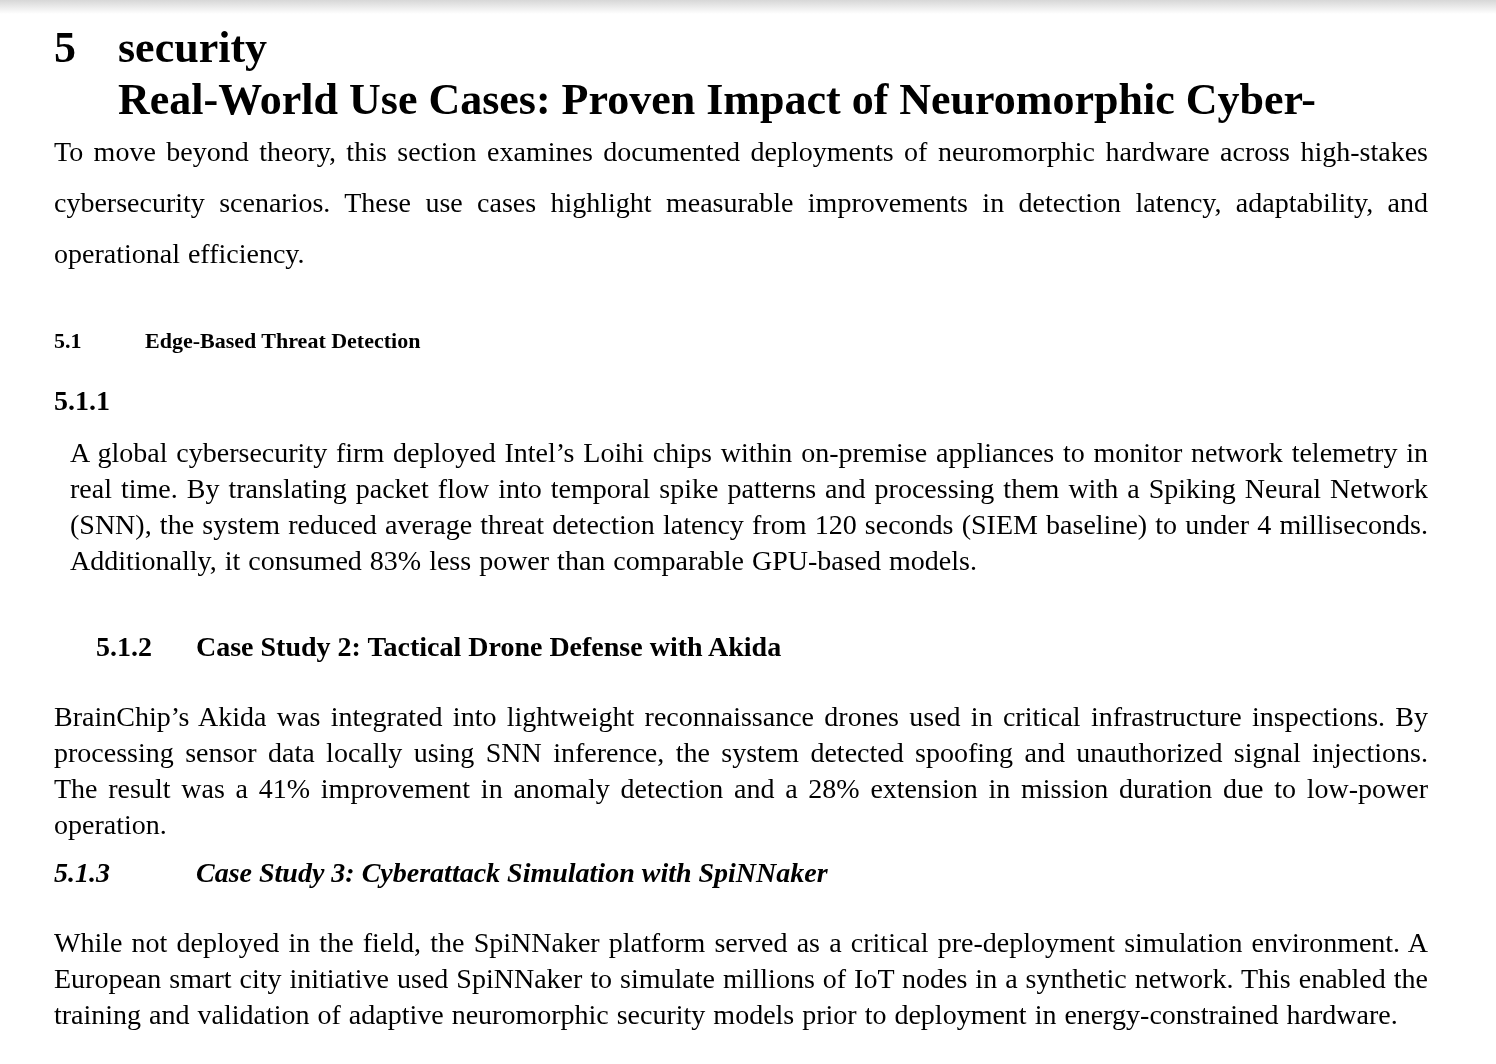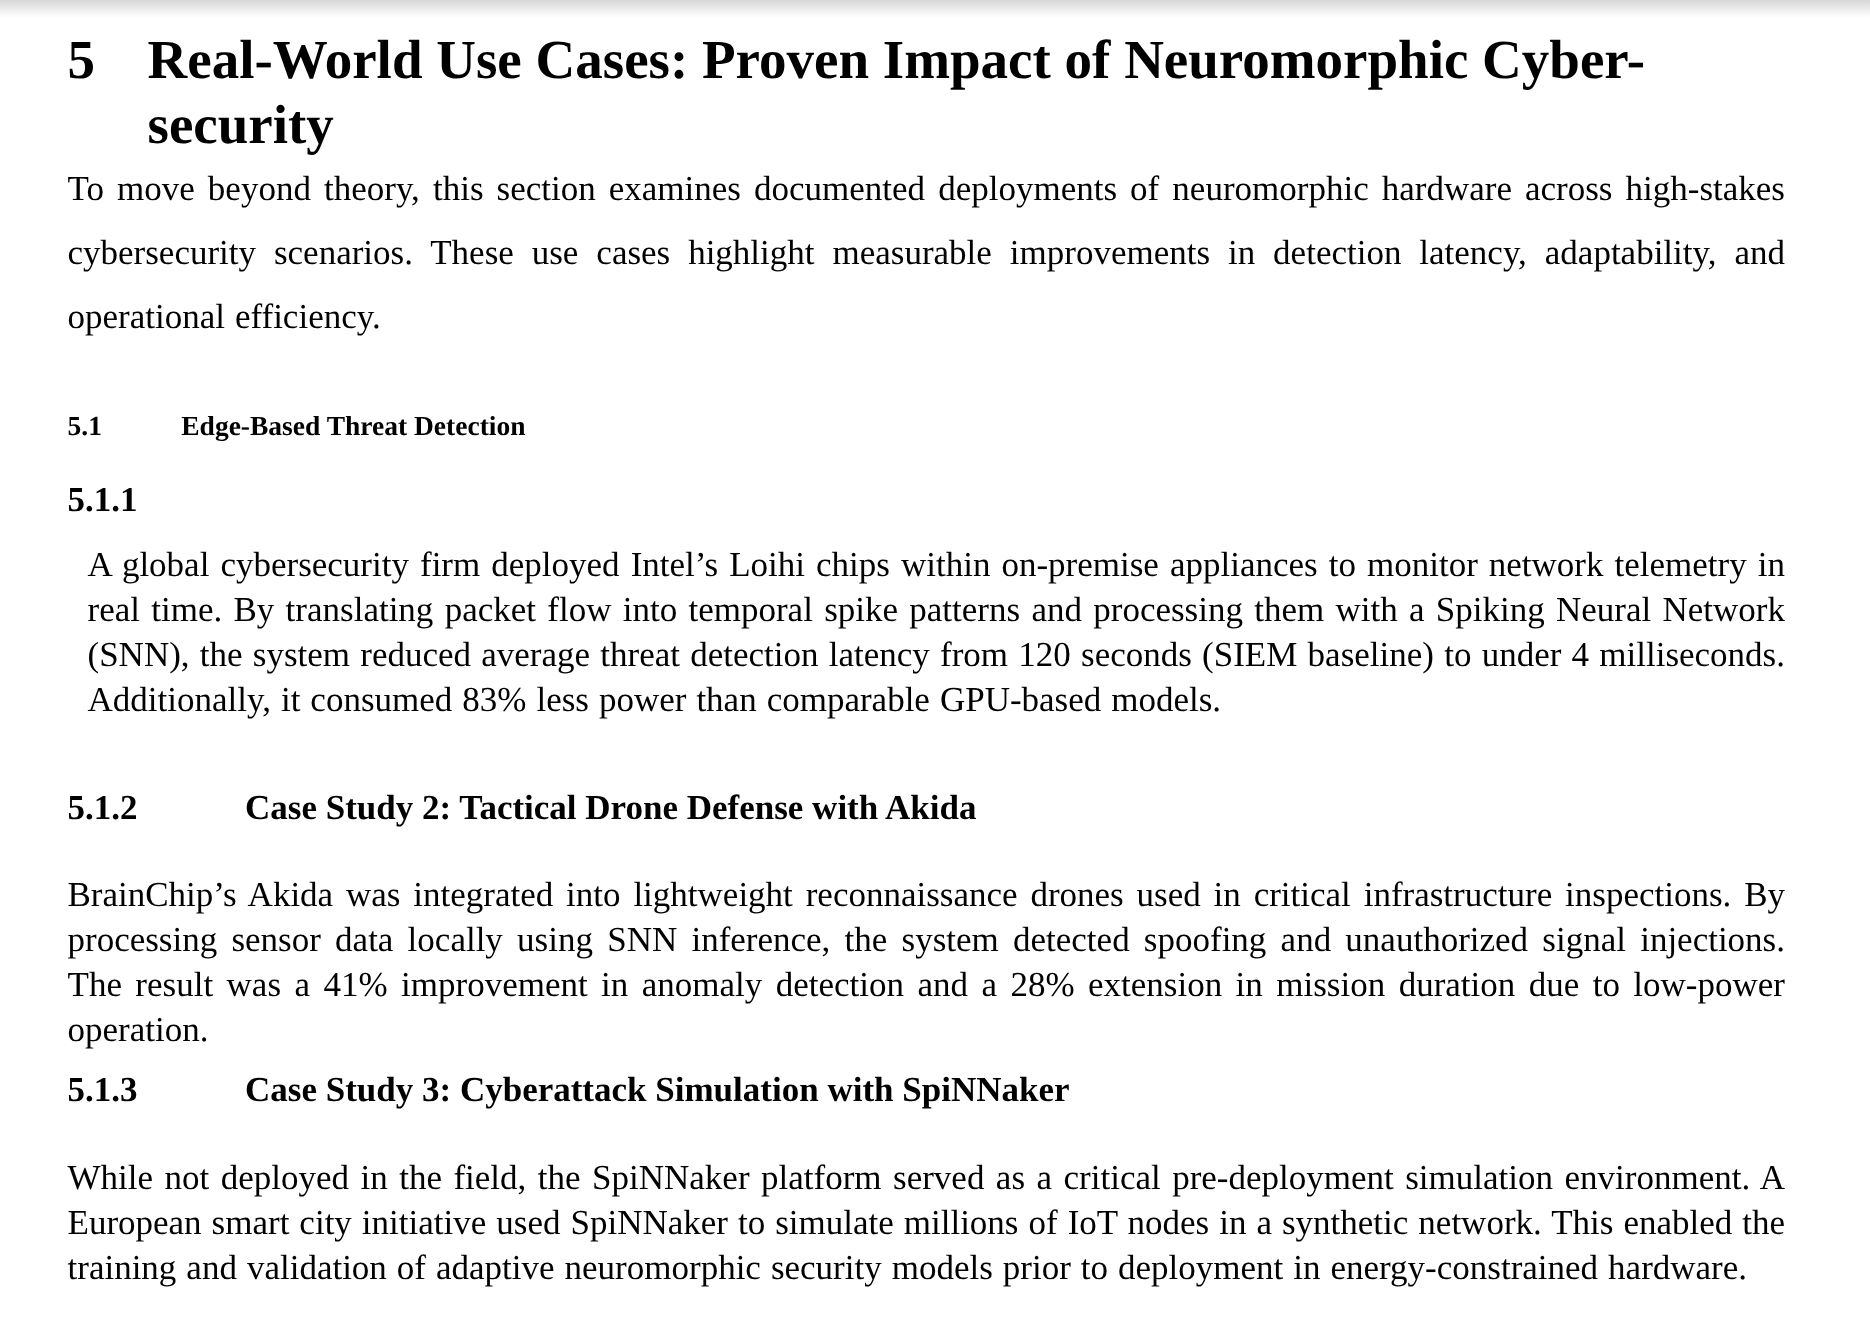--- a/index.html
+++ b/index.html
@@ -65,38 +65,38 @@
     display: flex;
     font-weight: bold;
     font-size: 28px;
     line-height: 32px;
     white-space: nowrap;
     gap: 44px;
   }
   .h3-num { flex: 0 0 98px; }
   .h3-first { margin-top: 24px; }
   .case-par { margin-top: 18px; margin-left: 16px; }
-  .h3-second { margin-top: 52px; }
+  .h3-second { margin-top: 52px; text-align: right; }
   .case-par-2 { margin-top: 36px; }
-  .h3-third { margin-top: 14px; }
+  .h3-third { margin-top: 14px; font-style: italic; }
   .case-par-3 { margin-top: 36px; }
 </style>
 </head>
 <body>
 
 <div class="page">
   <div class="top-shadow"></div>
 
   <div class="content">
 
     <div class="h1">
       <span class="h1-num">5</span>
       <span class="h1-text">
+        <span class="h1-line">security</span>
         <span class="h1-line">Real-World Use Cases: Proven Impact of Neuromorphic Cyber-</span>
-        <span class="h1-line">security</span>
       </span>
     </div>
 
     <p class="body-par intro">To move beyond theory, this section examines documented deployments of neuromorphic hardware across high-stakes cybersecurity scenarios. These use cases highlight measurable improvements in detection latency, adaptability, and operational efficiency.</p>
 
     <div class="h2">
       <span class="h2-num">5.1</span>
       <span class="h2-text">Edge-Based Threat Detection</span>
     </div>
 

